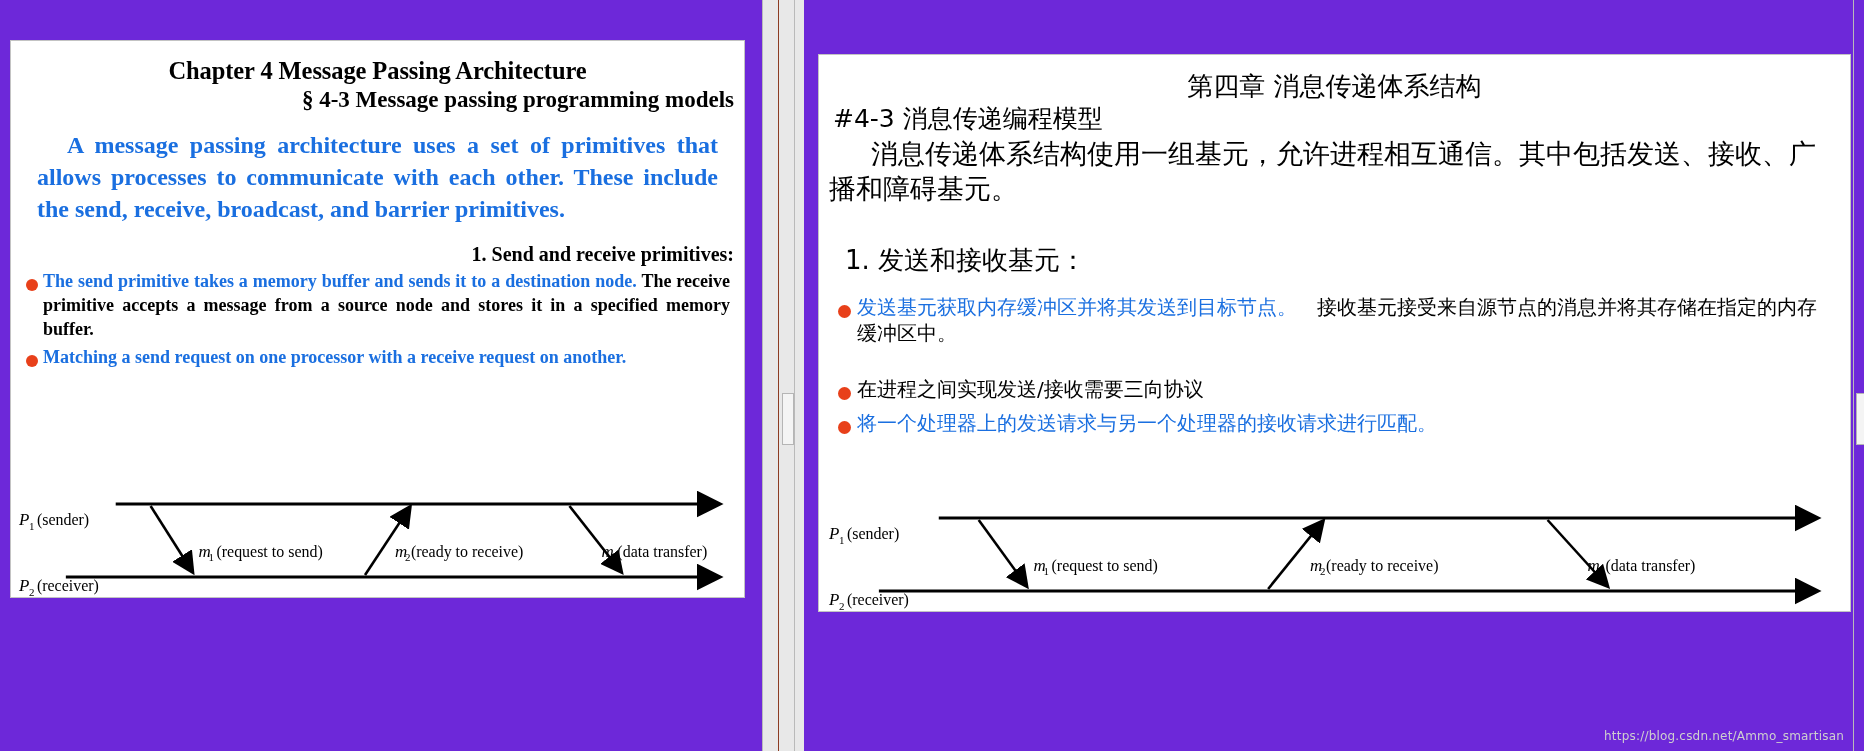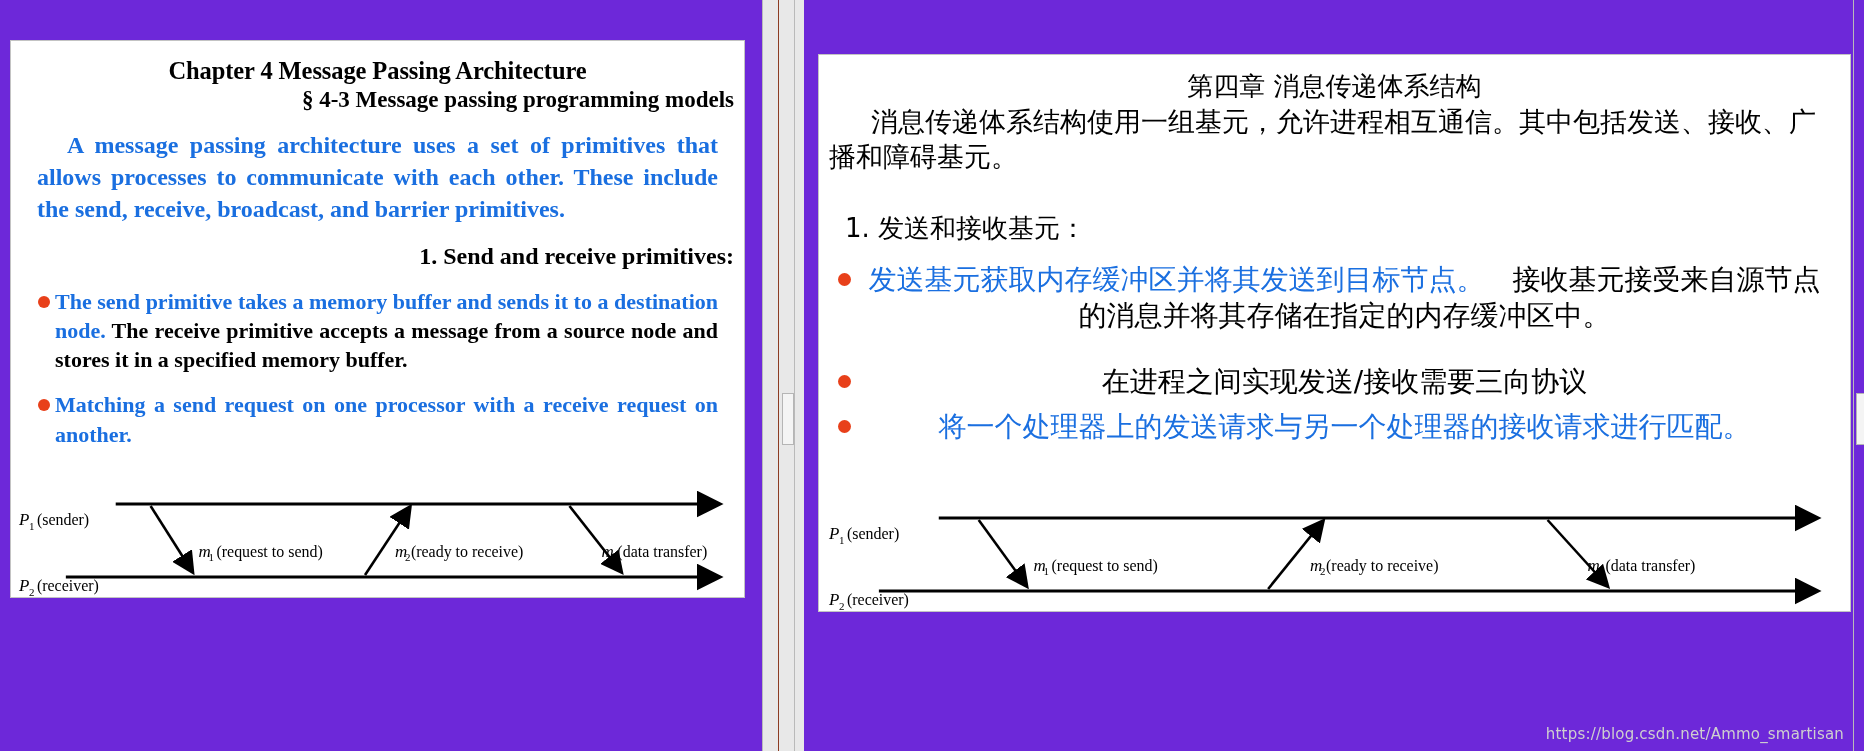--- a/index.html
+++ b/index.html
@@ -101,24 +101,24 @@
     margin: 16px;
     text-align: justify;
     text-justify: inter-word;
   }
   .blue { color: #1A6FE0; }
   .black { color: #000000; }
 
   .bullet-line {
     position: relative;
     padding-left: 18px;
-    font-size: 22px;
+    font-size: 18px;
     line-height: 1.33;
     text-align: justify;
-    margin: 16px;
+    margin: 4px;
   }
   .dot {
     position: absolute;
     left: 1px;
     top: 9px;
     width: 12px;
     height: 12px;
     border-radius: 50%;
     background: #E8401A;
   }
@@ -149,24 +149,23 @@
     text-align: left;
   }
   .numhead-cn {
     font-size: 26px;
     line-height: 1.3;
     margin: 16px;
   }
   .bullet-cn {
     position: relative;
     padding-left: 20px;
-    font-size: 28px;
+    font-size: 20px;
     line-height: 1.3;
     margin: 8px;
-    text-align: center;
   }
   .dot-cn {
     position: absolute;
     left: 1px;
     top: 11px;
     width: 13px;
     height: 13px;
     border-radius: 50%;
     background: #E8401A;
   }
@@ -198,21 +197,21 @@
     font-size: 11px;
     fill: #000;
   }
 
   
   .watermark {
     position: absolute;
     right: 20px;
     bottom: 8px;
     font-family: "DejaVu Sans", "Liberation Sans", sans-serif;
-    font-size: 15px;
+    font-size: 12px;
     color: #cfcfcf;
     letter-spacing: 0.2px;
     white-space: nowrap;
   }
 </style>
 </head>
 <body>
 
 <div id="root">
 
@@ -220,21 +219,21 @@
 
     <div class="slide slide-left">
       <div class="slide-body">
 
         <div class="en title-en">Chapter 4 Message Passing Architecture</div>
 
         <div class="en sub-en">§ 4-3 Message passing programming models</div>
 
         <p class="en para-en blue indent">A message passing architecture uses a set of primitives that allows processes to communicate with each other. These include the send, receive, broadcast, and barrier primitives.</p>
 
-        <div class="en sub-en" style="font-size:24px;margin-top:1px;">1. Send and receive primitives:</div>
+        <div class="en sub-en" style="font-size:20px;margin-top:1px;">1. Send and receive primitives:</div>
 
         <div class="en bullet-line">
           <span class="dot"></span>
           <span class="blue">The send primitive takes a memory buffer and sends it to a destination node.</span><span class="black"> The receive primitive accepts a message from a source node and stores it in a specified memory buffer.</span>
         </div>
 
         <div class="en bullet-line">
           <span class="dot"></span>
           <span class="blue">Matching a send request on one processor with a receive request on another.</span>
         </div>
@@ -291,20 +290,21 @@
     <div class="thumb" style="left:20px; top:393px; height:52px;"></div>
   </div>
 
   <div class="pane pane-right">
 
     <div class="slide slide-right">
       <div class="slide-body">
 
         <div class="cn title-cn">第四章 消息传递体系结构</div>
 
+        <div class="cn sub-cn">#4-3 消息传递编程模型</div>
 
         <p class="cn para-cn blue" style="text-indent:42px;">消息传递体系结构使用一组基元，允许进程相互通信。其中包括发送、接收、广播和障碍基元。</p>
 
         <div class="spacer-md"></div>
 
         <div class="cn numhead-cn">1. 发送和接收基元：</div>
 
         <div class="cn bullet-cn">
           <span class="dot-cn"></span>
           <span class="blue">发送基元获取内存缓冲区并将其发送到目标节点。</span><span class="black">　接收基元接受来自源节点的消息并将其存储在指定的内存缓冲区中。</span>

